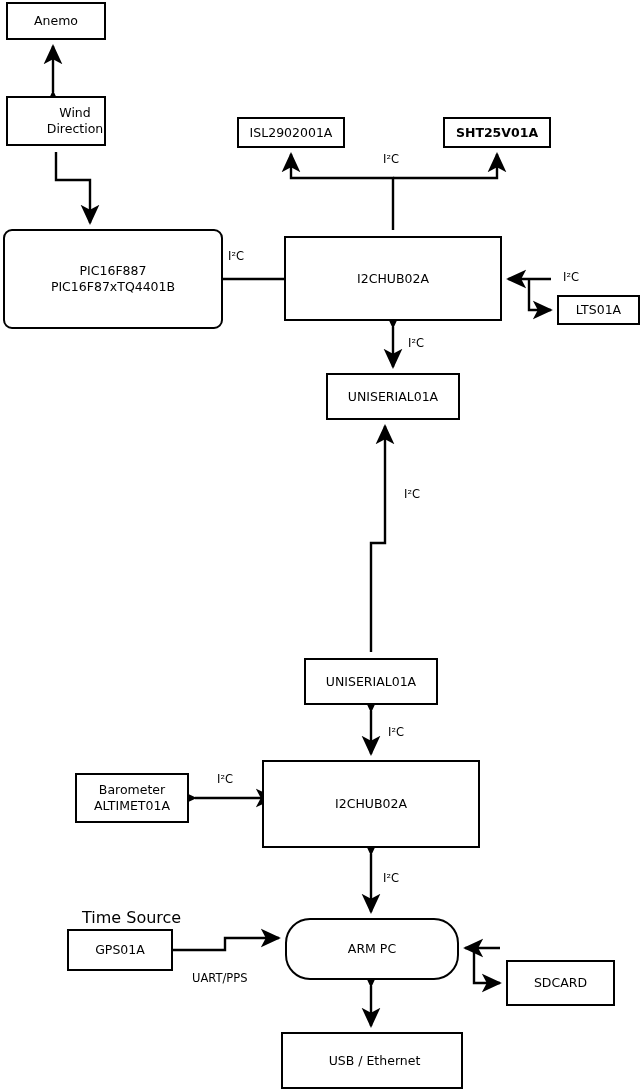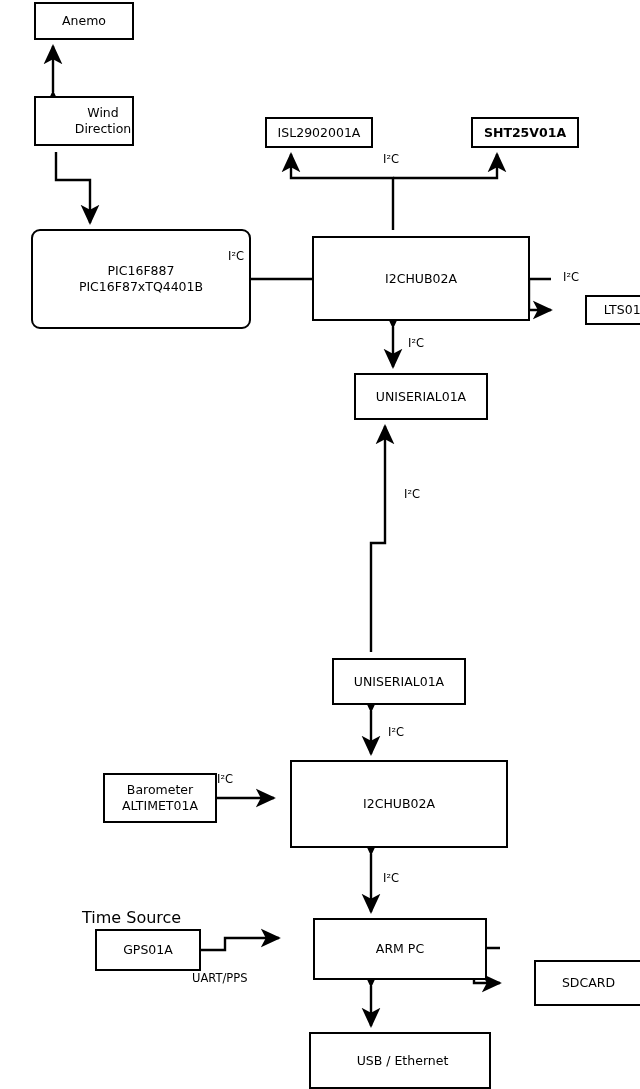--- a/index.html
+++ b/index.html
@@ -1,21 +1,21 @@
 <!DOCTYPE html>
 <html><head>
 <meta charset="utf-8">
 <style>
   html,body{margin:0;padding:0;background:#ffffff;}
   body{width:640px;height:1089px;position:relative;overflow:hidden;
        font-family:"DejaVu Sans","Liberation Sans",sans-serif;color:#000;}
   #diagram{position:absolute;left:0;top:0;width:640px;height:1089px;}
   .node{position:absolute;box-sizing:border-box;border:2px solid #000;background:#fff;
         display:flex;align-items:center;justify-content:center;text-align:center;
-        font-size:12.5px;line-height:1.25;z-index:3;padding:0 3px;margin-left:28px;}
+        font-size:12.5px;line-height:1.25;z-index:3;padding:0 3px;}
   .node .ln{display:block;}
   .edge-label{position:absolute;font-size:11.5px;line-height:1;z-index:4;white-space:nowrap;}
   .free-label{position:absolute;font-size:16px;line-height:1;z-index:4;white-space:nowrap;}
   svg.wires{position:absolute;left:0;top:0;width:640px;height:1089px;z-index:1;}
 </style>
 </head>
 <body>
 
 <div id="diagram">
 
@@ -116,21 +116,21 @@
       <div>
         <span class="ln">Barometer</span>
         <span class="ln">ALTIMET01A</span>
       </div>
     </div>
   <div class="node" style="left: 67px; top: 929px; width: 106px; height: 42px;">
       <div>
         <span class="ln">GPS01A</span>
       </div>
     </div>
-  <div class="node" style="left: 285px; top: 918px; width: 174px; height: 62px;">
+  <div class="node" style="left: 285px; top: 918px; width: 174px; height: 62px; border-radius: 25px;">
       <div>
         <span class="ln">ARM PC</span>
       </div>
     </div>
   <div class="node" style="left: 506px; top: 960px; width: 109px; height: 46px;">
       <div>
         <span class="ln">SDCARD</span>
       </div>
     </div>
   <div class="node" style="left: 281px; top: 1032px; width: 182px; height: 57px; padding-left: 8px;">

